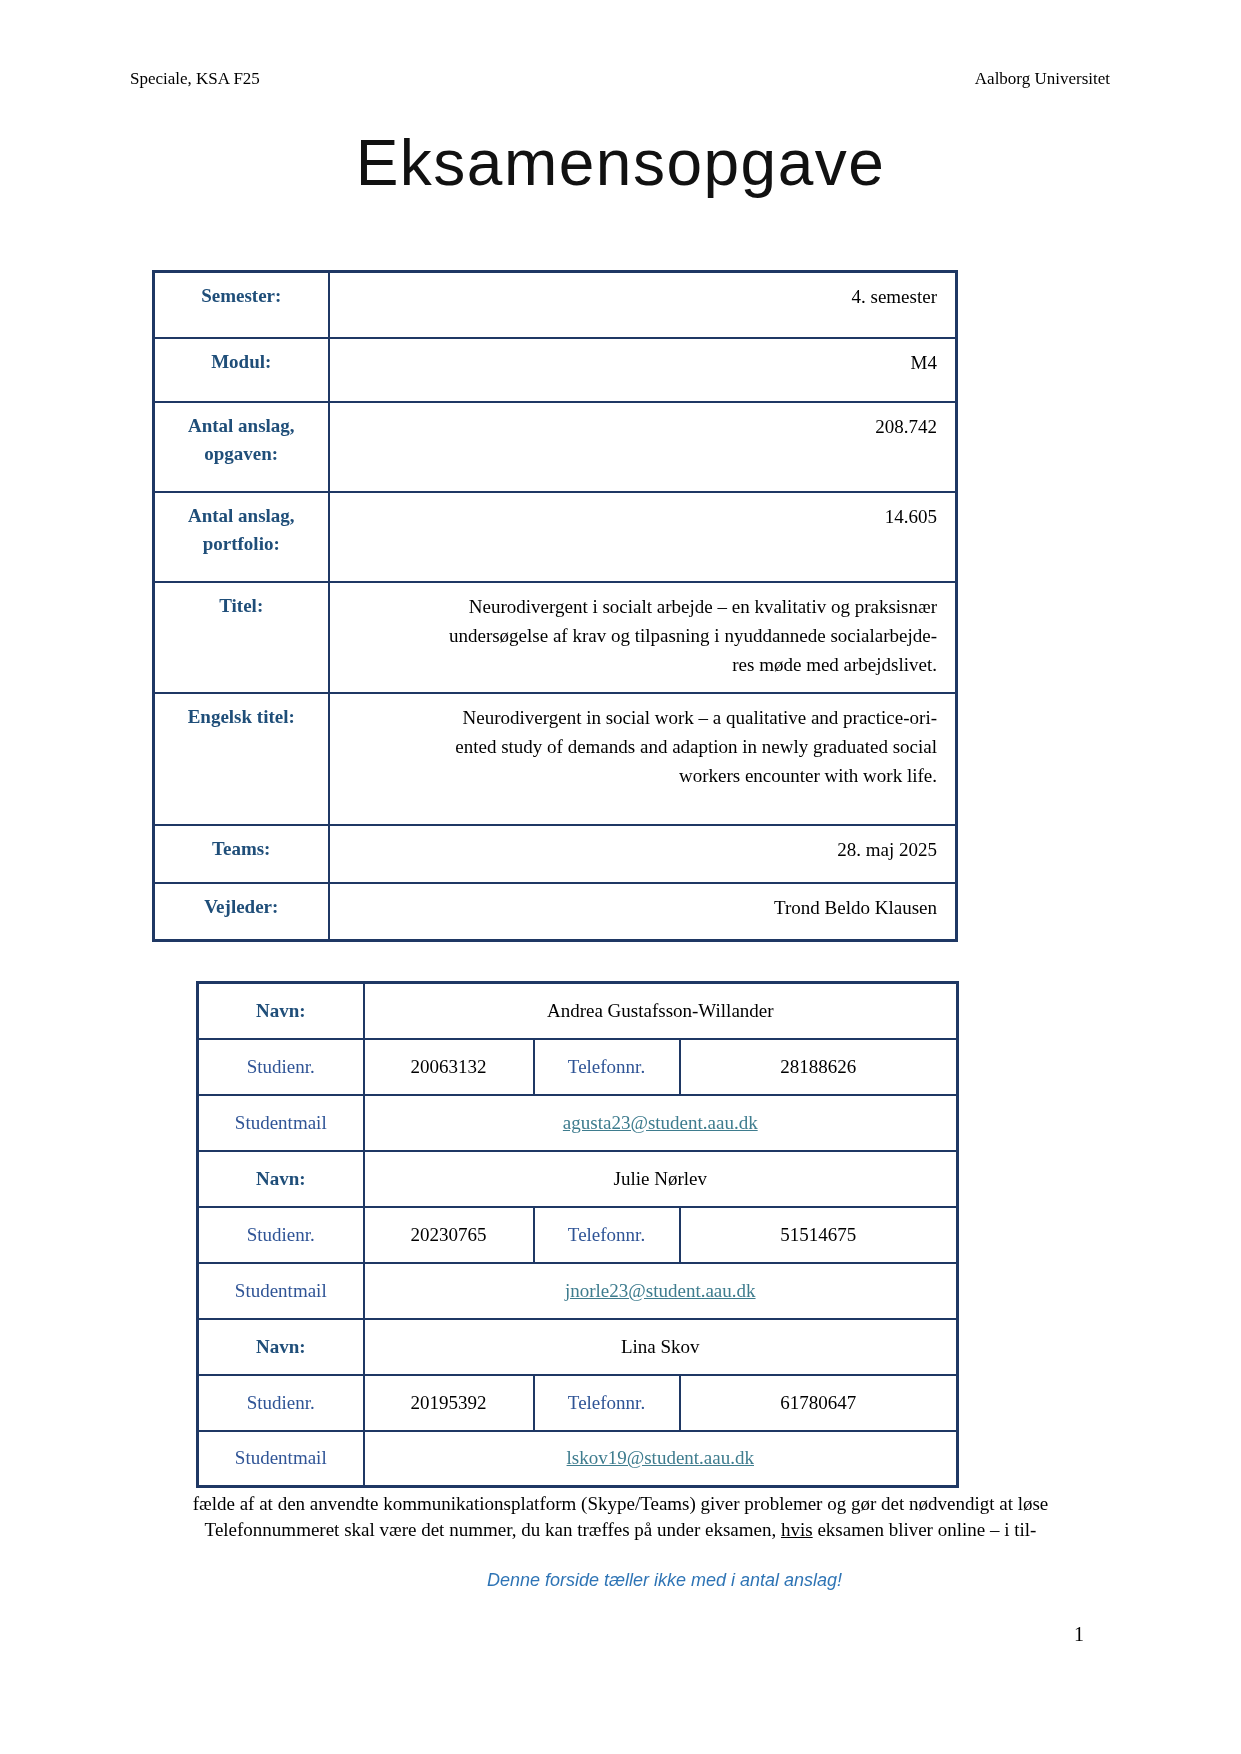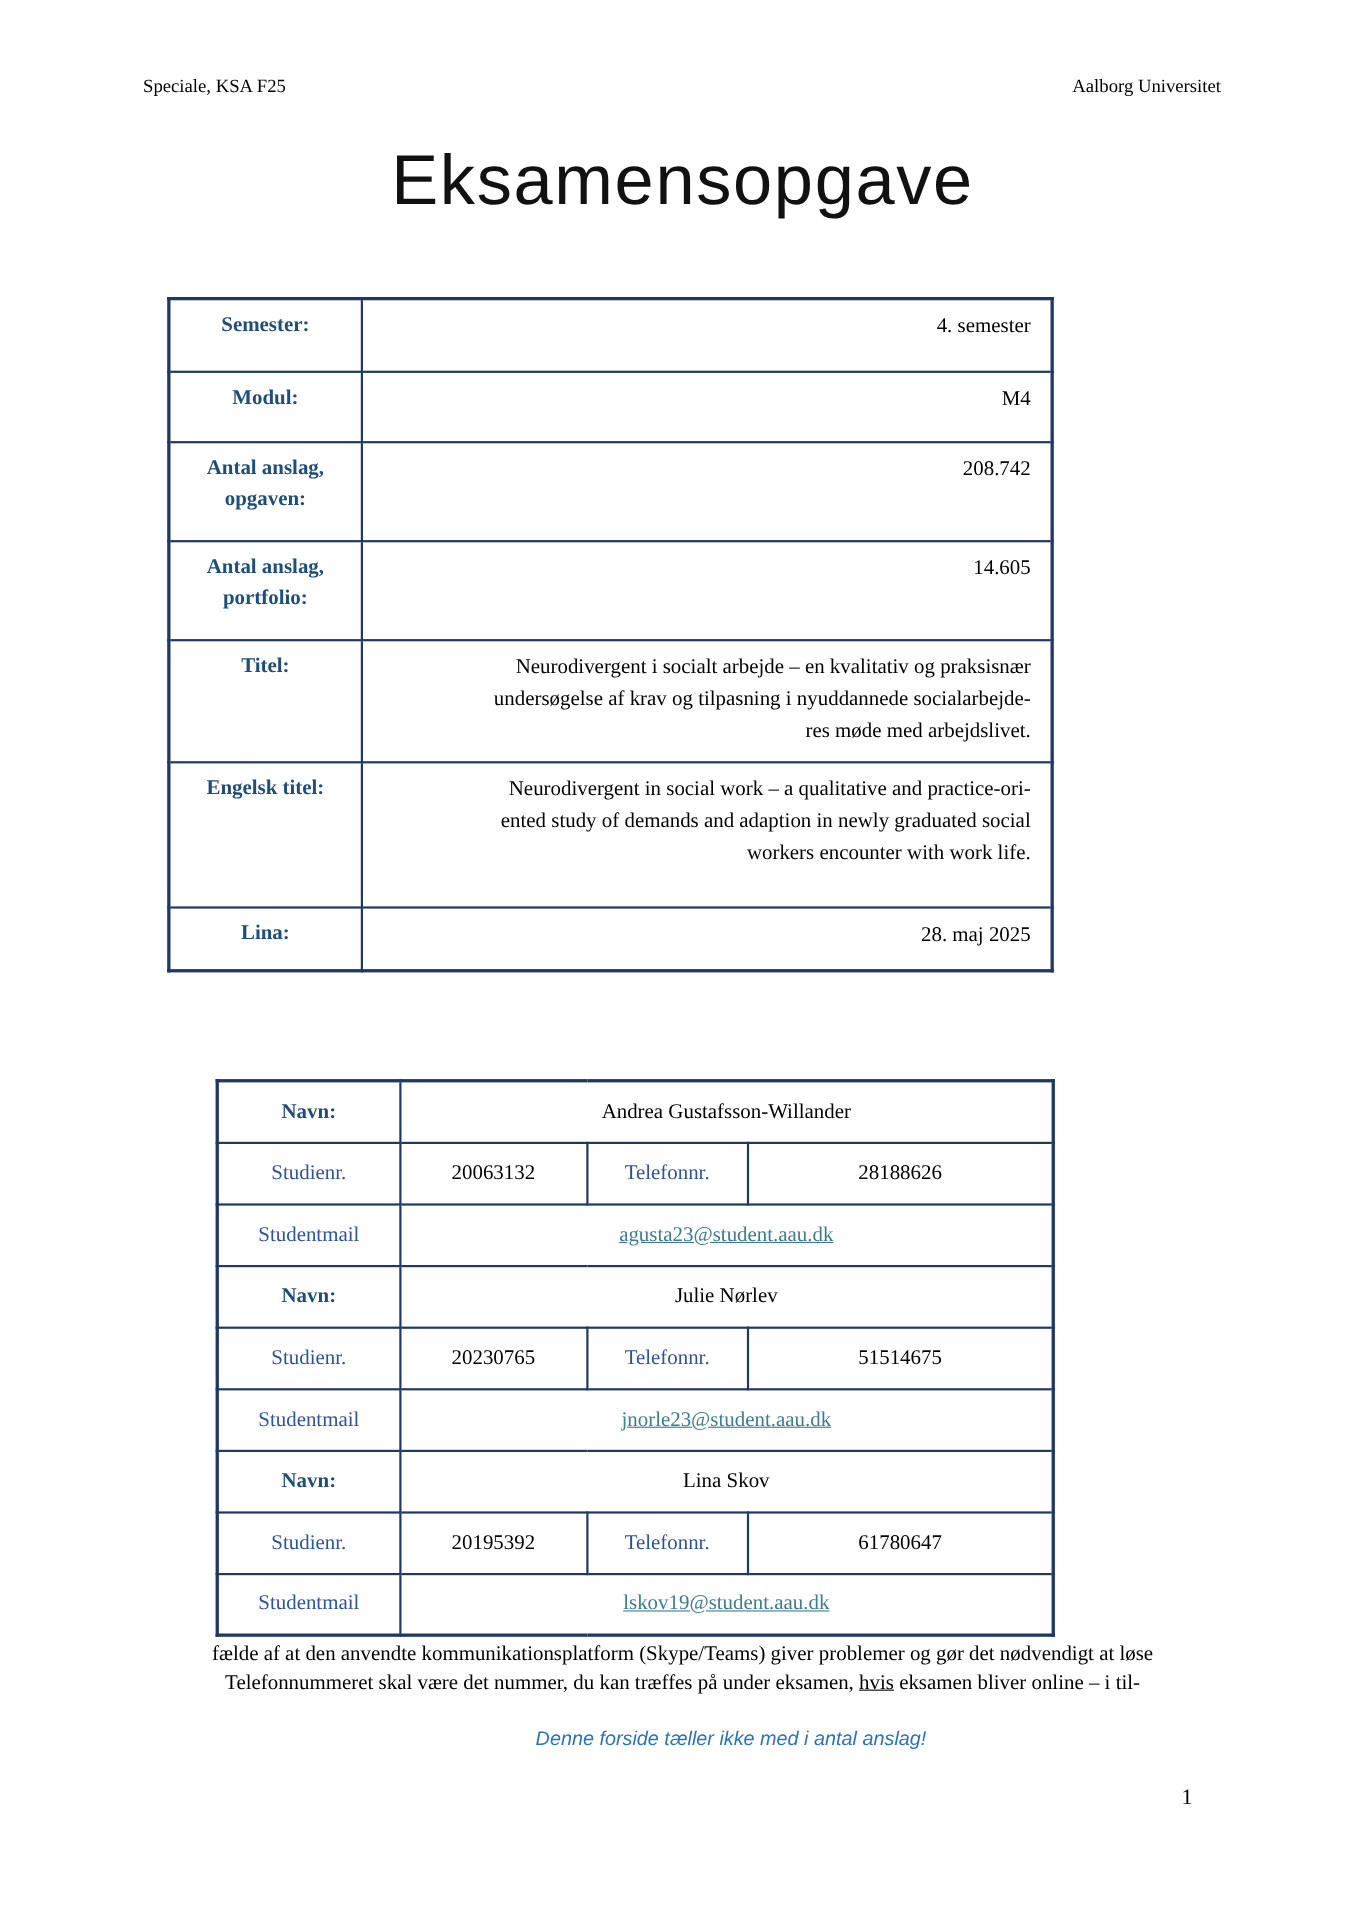--- a/index.html
+++ b/index.html
@@ -95,22 +95,26 @@
 undersøgelse af krav og tilpasning i nyuddannede socialarbejde-
 res møde med arbejdslivet.</td>
       </tr>
       <tr class="r6">
         <td class="lbl">Engelsk titel:</td>
         <td class="val">Neurodivergent in social work – a qualitative and practice-ori-
 ented study of demands and adaption in newly graduated social
 workers encounter with work life.</td>
       </tr>
       <tr class="r7">
-        <td class="lbl">Lina:</td>
+        <td class="lbl">Teams:</td>
         <td class="val">28. maj 2025</td>
+      </tr>
+      <tr class="r8">
+        <td class="lbl">Vejleder:</td>
+        <td class="val">Trond Beldo Klausen</td>
       </tr>
     </tbody>
   </table>
 
   <table class="t2">
     <colgroup>
       <col style="width:166px">
         <col style="width:170px">
         <col style="width:146px">
         <col style="width:278px">

